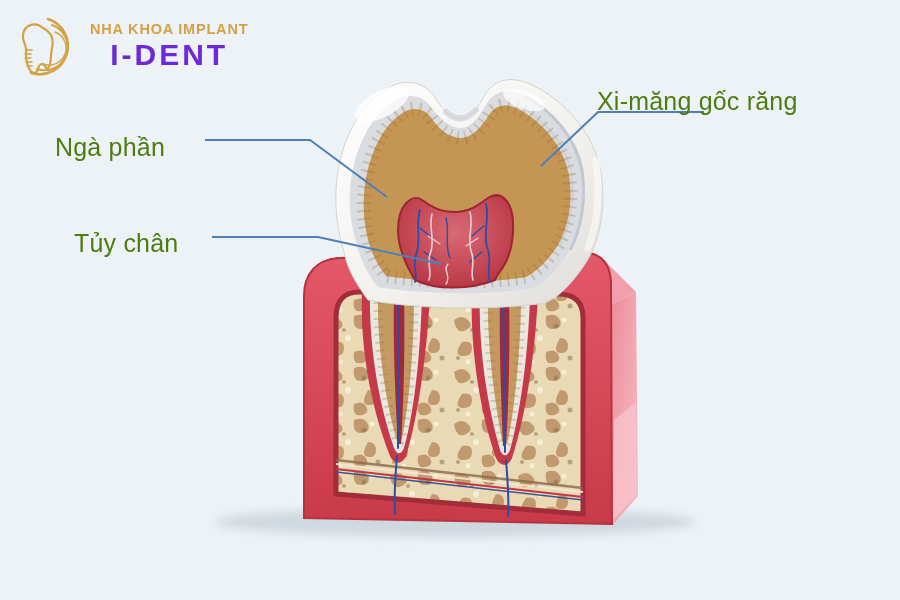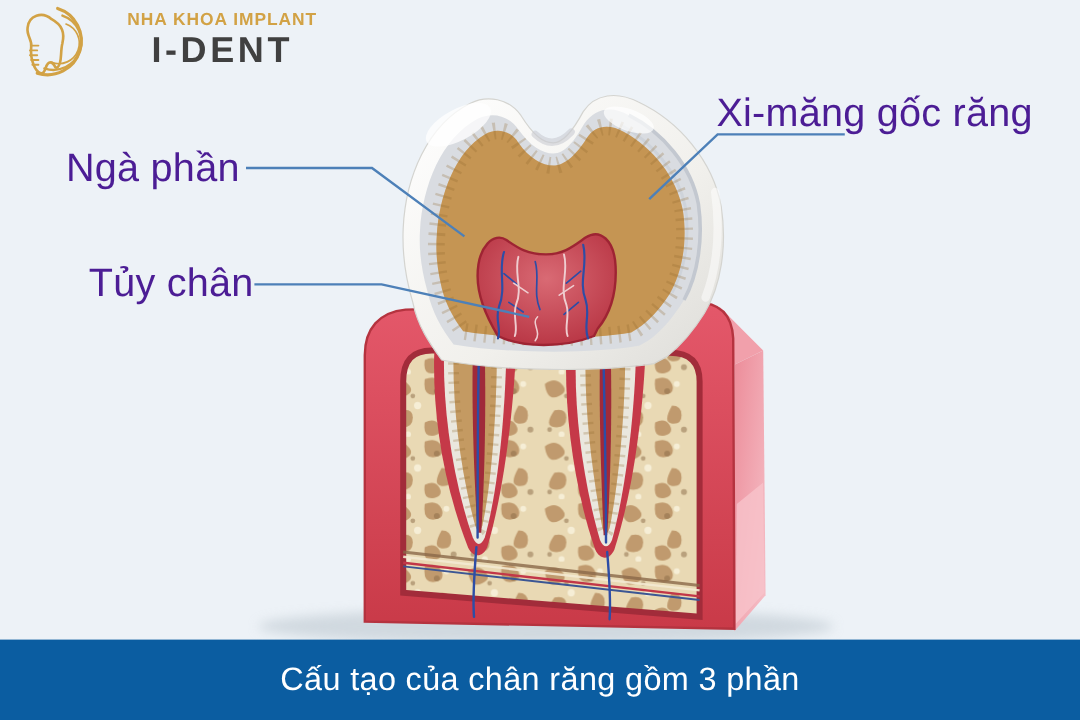--- a/index.html
+++ b/index.html
@@ -2,26 +2,26 @@
 <html><head>
 <meta charset="utf-8">
 <style>
   html,body{margin:0;padding:0;}
   .page{
     position:relative;width:900px;height:600px;overflow:hidden;
     background:#edf2f7;
     font-family:"Liberation Sans","DejaVu Sans",sans-serif;
   }
   
-  .logo{position:absolute;left:12px;top:0;display:flex;align-items:center;gap:24px;justify-content:space-between;}
+  .logo{position:absolute;left:12px;top:12px;display:flex;align-items:center;gap:8px;justify-content:space-between;}
   .logo-text{display:flex;flex-direction:column;align-items:center;line-height:1.15;}
   .logo-line1{font-size:14.5px;font-weight:bold;letter-spacing:.8px;color:#d2a245;}
-  .logo-line2{font-size:30px;font-weight:bold;letter-spacing:3px;color:#404040;}
+  .logo-line2{font-size:30px;font-weight:bold;letter-spacing:3px;color:#6d28d9;}
   
-  .lbl{position:absolute;color:#4c1d95;font-size:33px;font-weight:500;letter-spacing:.2px;white-space:nowrap;}
+  .lbl{position:absolute;color:#4d7c0f;font-size:25px;font-weight:500;letter-spacing:.2px;white-space:nowrap;margin-top:12px;}
   #lblDentin{left:55px;top:121px;}
   #lblPulp{left:74px;top:217px;}
   #lblCementum{left:597px;top:75px;}
   
   .caption-bar{
     position:absolute;left:0;top:533px;width:900px;height:67px;
     background:#0b5da1;display:flex;align-items:center;justify-content:center;
   }
   .caption-text{color:#ffffff;font-size:27px;font-weight:500;letter-spacing:.3px;}
   
@@ -173,17 +173,14 @@
       <polyline points="205,140 310,140 387,197"></polyline>
       <polyline points="212,237 318,237 441,264"></polyline>
       <polyline points="704,112 598,112 541,166"></polyline>
     </g>
   </svg>
 
   <div class="lbl" id="lblDentin">Ngà phần</div>
   <div class="lbl" id="lblPulp">Tủy chân</div>
   <div class="lbl" id="lblCementum">Xi-măng gốc răng</div>
 
-  <div class="caption-bar">
-    <div class="caption-text">Cấu tạo của chân răng gồm 3 phần</div>
-  </div>
 
 </div>
 
 </body></html>

